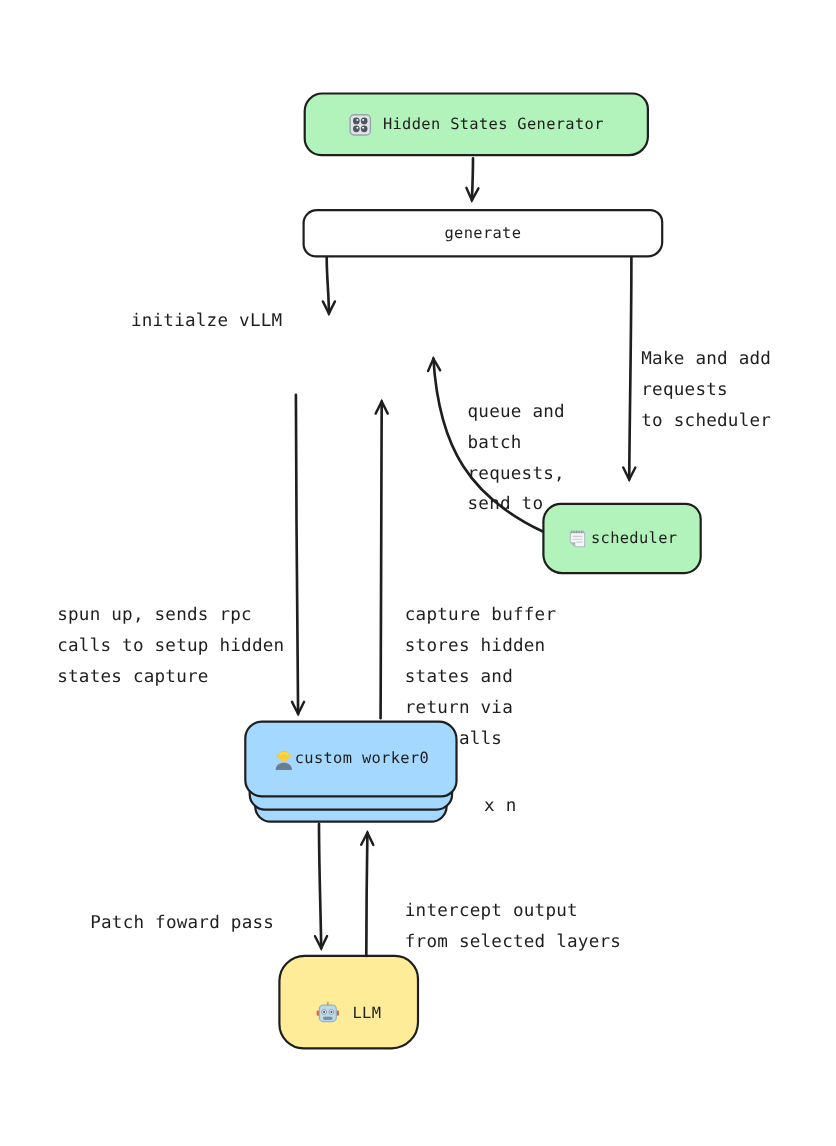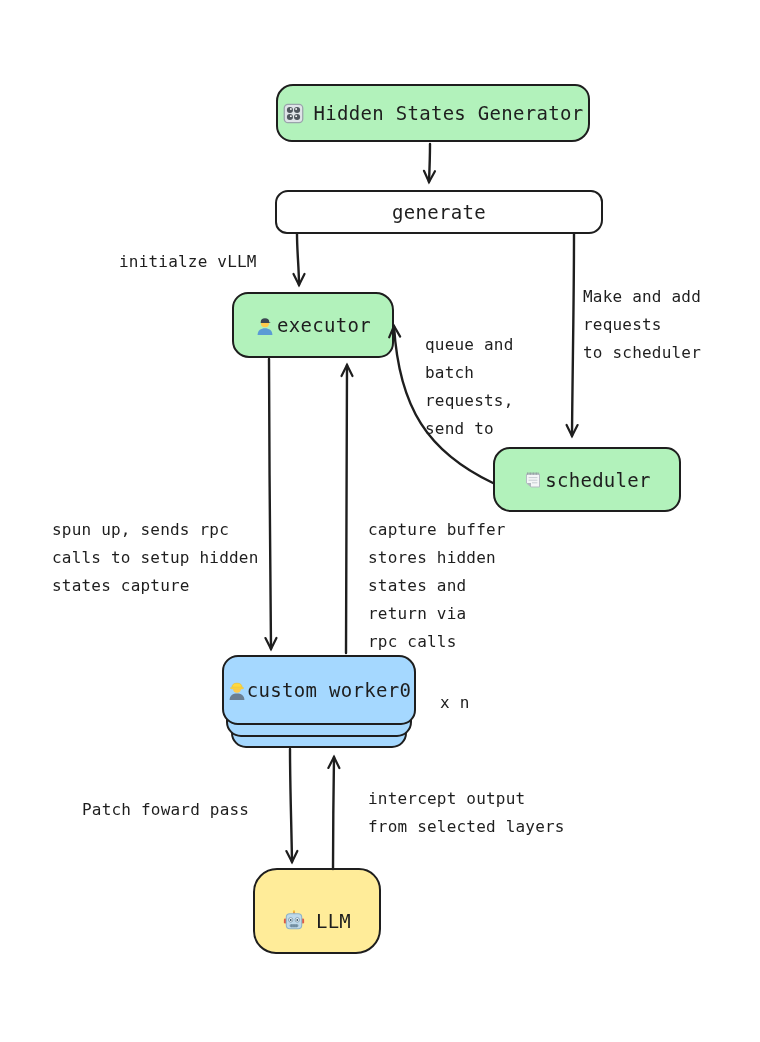--- a/index.html
+++ b/index.html
@@ -13,49 +13,50 @@
     width: 760px; height: 1042px;
     background: #ffffff;
     overflow: hidden;
   }
   .node {
     position: absolute;
     border: 2.4px solid #1e1e1e;
     display: flex;
     align-items: center;
     justify-content: center;
-    font-size: 19px;
+    font-size: 14px;
     letter-spacing: 0.3px;
     box-sizing: border-box;
     white-space: nowrap;
   }
   .node .label-row { display: flex; align-items: center; }
   .icon { display: inline-flex; align-items: center; justify-content: center; }
 
   .node-generator { left: 276px; top: 84px;  width: 314px; height: 58px; border-radius: 17px 15px 18px 16px; }
   .node-generator .label-row { gap: 10px; }
   .node-generate  { left: 275px; top: 190px; width: 328px; height: 44px; border-radius: 13px 12px 14px 12px; }
   .node-executor  { left: 232px; top: 292px; width: 162px; height: 66px; border-radius: 16px 18px 15px 17px; }
   .node-executor .label-row { gap: 2px; }
-  .node-scheduler { left: 493px; top: 447px; width: 188px; height: 65px; border-radius: 17px 15px 16px 18px; }
+  .node-scheduler { left: 493px; top: 457px; width: 145px; height: 65px; border-radius: 17px 15px 16px 18px; }
   .node-scheduler .label-row { gap: 2px; }
   .node-worker    { left: 222px; top: 655px; width: 194px; height: 70px; border-radius: 16px 17px 15px 16px; z-index: 3; }
   .node-worker .label-row { gap: 0; }
   .worker-layer   { position: absolute; border: 2.4px solid #1e1e1e; box-sizing: border-box; }
   .worker-layer2  { left: 226px; top: 661px; width: 186px; height: 76px; border-radius: 15px; z-index: 2; }
   .worker-layer3  { left: 231px; top: 667px; width: 176px; height: 81px; border-radius: 15px; z-index: 1; }
   .node-llm       { left: 253px; top: 868px; width: 128px; height: 86px; border-radius: 24px 22px 25px 23px; }
   .node-llm .label-row { gap: 11px; margin-top: 20px; }
 
   .note {
     position: absolute;
     font-size: 16px;
     line-height: 28px;
     white-space: pre-line;
     letter-spacing: 0.2px;
+    margin-top: 29px;
   }
   .note-initialize { left: 119px; top: 248px; }
   .note-make-add   { left: 583px; top: 283px; }
   .note-queue      { left: 425px; top: 331px; }
   .note-spun-up    { left: 52px;  top: 516px; }
   .note-capture    { left: 368px; top: 516px; }
   .note-xn         { left: 440px; top: 689px; }
   .note-patch      { left: 82px;  top: 796px; }
   .note-intercept  { left: 368px; top: 785px; }
 
@@ -94,32 +95,20 @@
       <span>Hidden States Generator</span>
     </span>
   </div>
 
   <div class="node node-generate" style="background-color: rgb(255, 255, 255);">
     <span class="label-row">
       <span>generate</span>
     </span>
   </div>
 
-  <div class="node node-executor" style="background-color: rgb(178, 242, 187);">
-    <span class="label-row">
-      <span class="icon">
-        <svg width="20" height="20" viewBox="0 0 20 20">
-          <path d="M2.6 20 C2.6 15.2 6.1 13.2 10 13.2 C13.9 13.2 17.4 15.2 17.4 20 Z" fill="#5b9bd5"></path>
-          <circle cx="10" cy="8.2" r="4.1" fill="#ffcb4c"></circle>
-          <path d="M5.7 7.3 Q5.7 3.3 10 3.3 Q14.3 3.3 14.3 7.3 L15.9 7.9 L5.7 7.9 Z" fill="#3c4652"></path>
-        </svg>
-      </span>
-      <span>executor</span>
-    </span>
-  </div>
 
   <div class="node node-scheduler" style="background-color: rgb(178, 242, 187);">
     <span class="label-row">
       <span class="icon">
         <svg width="20" height="20" viewBox="0 0 20 20">
           <path d="M3.5 4 H16.5 V17 L8 17 L3.5 13 Z" fill="#f4f6f7" stroke="#b4bcc2" stroke-width="1"></path>
           <path d="M3.5 13 L8 17 L8 13 Z" fill="#aeb6bc"></path>
           <g stroke="#8d969d" stroke-width="0.9">
             <line x1="4.6" y1="2.4" x2="4.6" y2="4.8"></line>
               <line x1="6.1" y1="2.4" x2="6.1" y2="4.8"></line>

